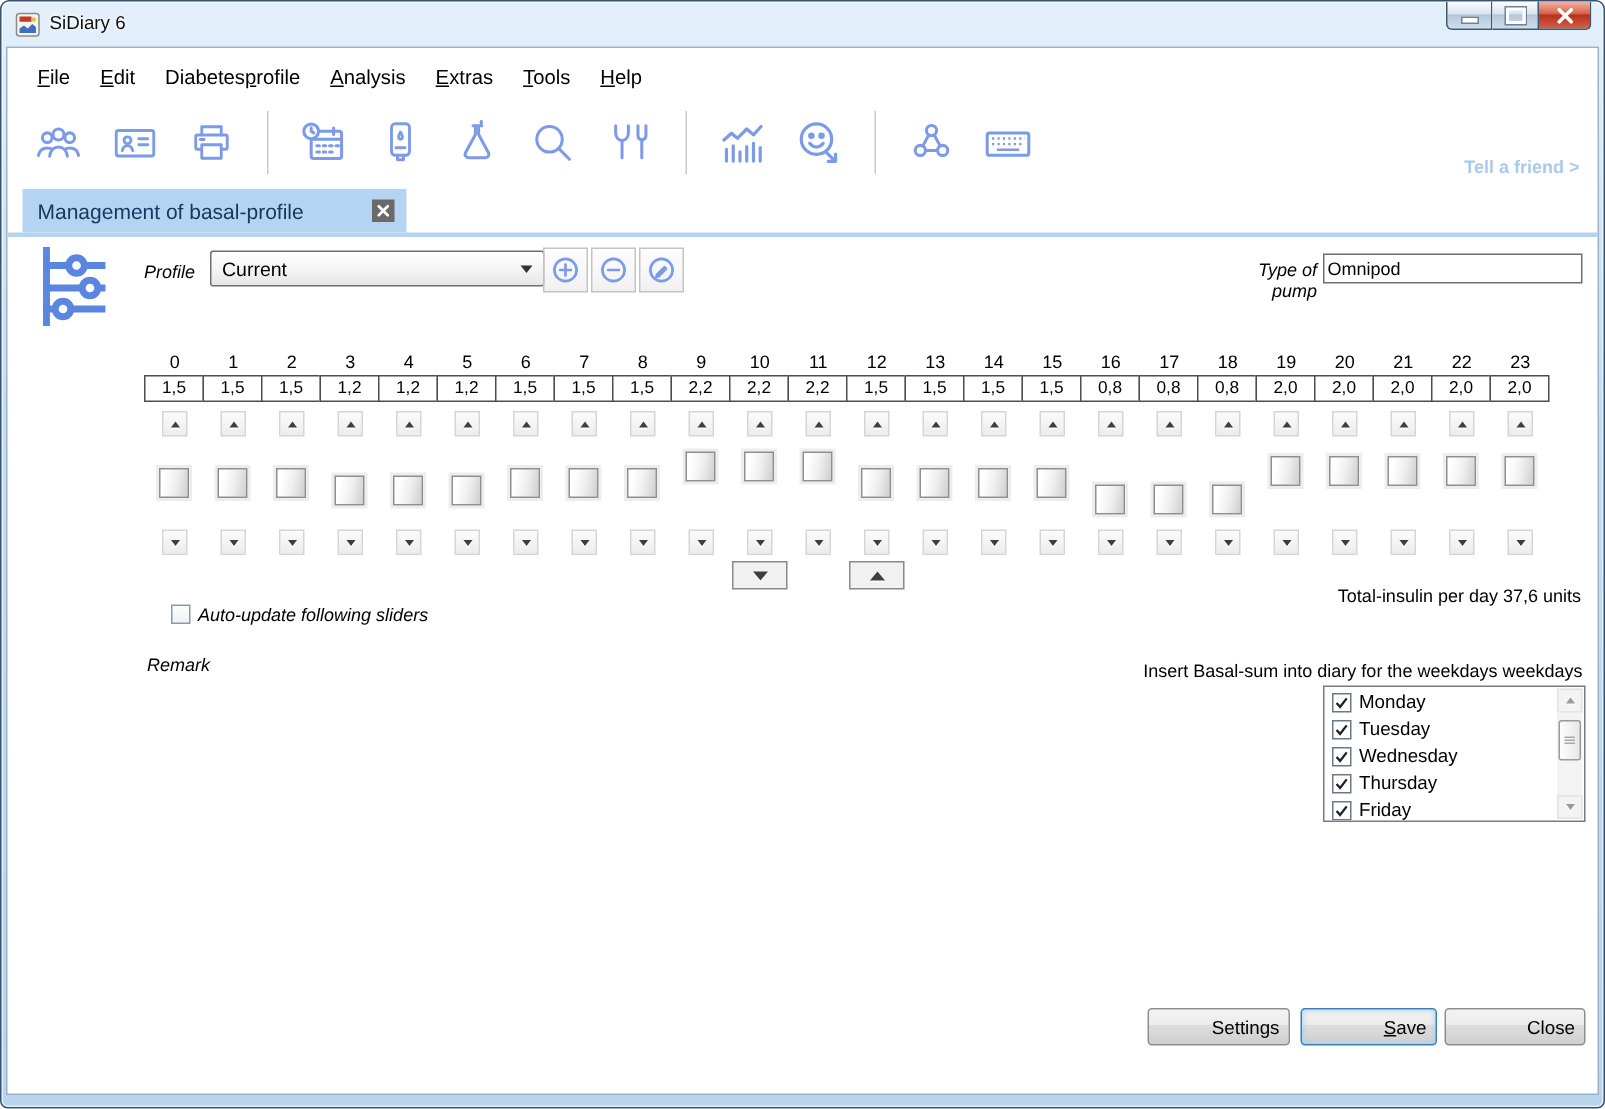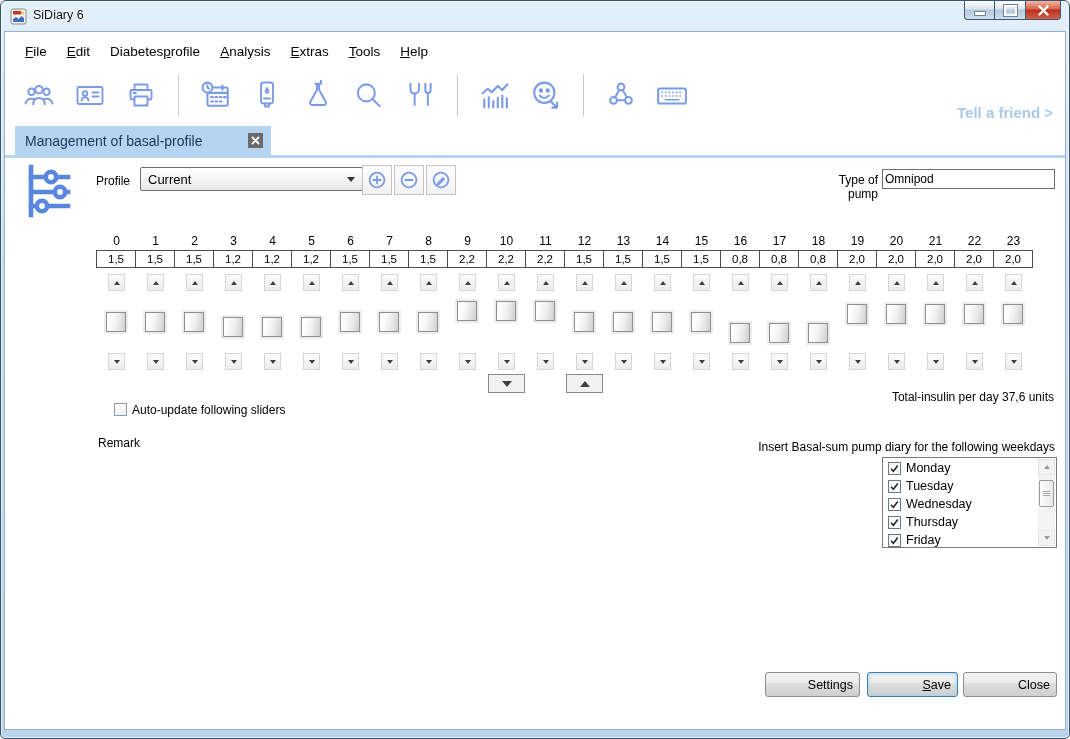--- a/index.html
+++ b/index.html
@@ -20,28 +20,28 @@
   .gmin{width:10px;height:3px;background:#fff;border:1px solid #6f8296;margin-top:6px;}
   .gmax{width:9px;height:7px;background:transparent;border:2px solid #fff;box-shadow:0 0 0 1px #6f8296;}
   
   .menubar{position:absolute;left:14px;top:36px;height:28px;display:flex;align-items:center;}
   .menu-item{padding:4px 10px;font-size:13.5px;color:#000;cursor:default;}
   .u{text-decoration:underline;}
   
   .toolbar{position:absolute;left:20px;top:68px;height:52px;display:flex;align-items:center;gap:15px;}
   .tbtn{background:none;border:none;padding:0;display:flex;align-items:center;justify-content:center;width:36px;height:40px;}
   .tsep{width:1px;height:42px;background:#c9c9c9;margin:0 4px;}
-  .tellafriend{position:absolute;right:16px;top:103px;font-size:15px;font-weight:bold;color:#abc9e9;}
+  .tellafriend{position:absolute;right:16px;top:103px;font-size:12px;font-weight:bold;color:#abc9e9;}
   
   .tab{position:absolute;left:14px;top:125px;width:256px;height:29px;background:#b5d4f1;display:flex;align-items:center;}
   .tablabel{margin-left:10px;font-size:14px;color:#17375e;}
   .tabclose{margin-left:auto;margin-right:8px;width:15px;height:15px;background:#6a6a6a;display:flex;align-items:center;justify-content:center;}
   .tabline{position:absolute;left:4px;right:4px;top:154px;height:3px;background:#b5d4f1;}
   
-  .lbl{position:absolute;font-size:12px;color:#000;}
+  .lbl{position:absolute;font-size:12px;color:#000;font-style:italic;}
   .combo{position:absolute;left:139px;top:166px;width:223px;height:24px;box-sizing:border-box;border:1px solid #6e6e6e;border-radius:2px;background:linear-gradient(#ffffff,#f3f3f3 55%,#e7e7e7);display:flex;align-items:center;}
   .combo .val{margin-left:7px;font-size:13px;}
   .combo .dd{margin-left:auto;margin-right:7px;width:0;height:0;border-left:4px solid transparent;border-right:4px solid transparent;border-top:5px solid #333;}
   .cbtn{position:absolute;top:164px;width:30px;height:30px;box-sizing:border-box;border:1px solid #c3c3c3;background:linear-gradient(#fdfdfd,#f1f1f1);display:flex;align-items:center;justify-content:center;}
   .pumpinput{position:absolute;left:881px;top:168px;width:173px;height:20px;box-sizing:border-box;border:1px solid #6e6e6e;font-family:inherit;font-size:12px;padding:0 2px;}
   
   .basal{position:absolute;left:96px;top:233px;width:936px;height:162px;}
   .hourcol{position:absolute;top:0;width:39px;height:162px;}
   .hlabel{position:absolute;top:0;left:0;right:0;text-align:center;font-size:12px;}
   .hval{position:absolute;top:16px;left:-1px;width:40px;height:18px;box-sizing:border-box;border:1px solid #4d4d4d;background:#fff;font-size:11.5px;line-height:16px;text-align:center;}
@@ -534,21 +534,21 @@
         <span class="tri big tri-up"></span>
       </div>
     </div>
 
   <span class="chk" style="left:113px;top:402px;"></span>
   <span class="lbl" style="left:131px;top:402px;">Auto-update following sliders</span>
   <span class="totallbl">Total-insulin per day 37,6 units</span>
 
   <span class="lbl" style="left:97px;top:435px;">Remark</span>
 
-  <span class="wkheader">Insert Basal-sum pump diary for the following weekdays</span>
+  <span class="wkheader">Insert Basal-sum into diary for the weekdays weekdays</span>
   <div class="wklist">
     <div class="wkrow">
         <span class="cb">
           <svg viewBox="0 0 12 12" width="11" height="11">
             <path d="M2.2 6.2l2.6 2.8 4.8-6.2" stroke="#222" stroke-width="1.7" fill="none"></path>
           </svg>
         </span>
         <span class="wklabel">Monday</span>
       </div>
       <div class="wkrow">

